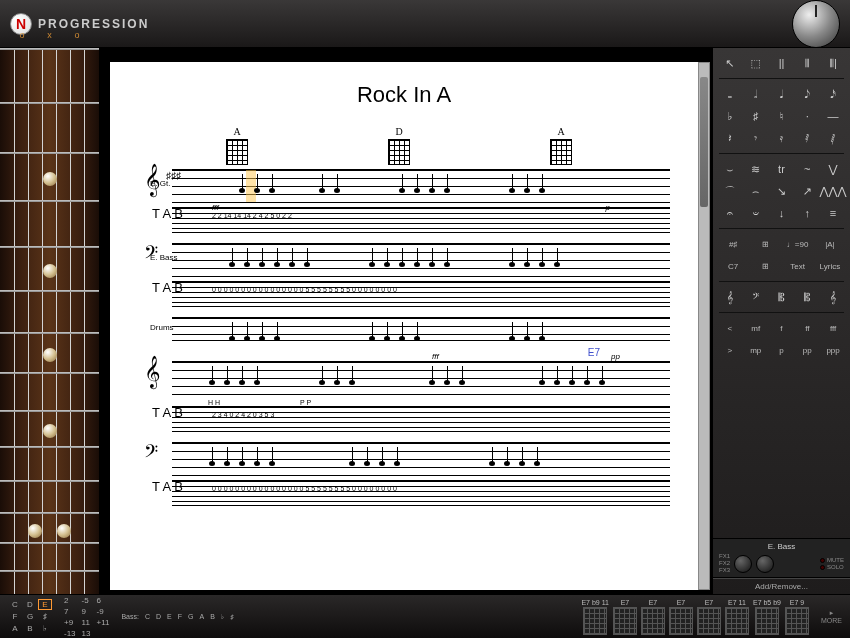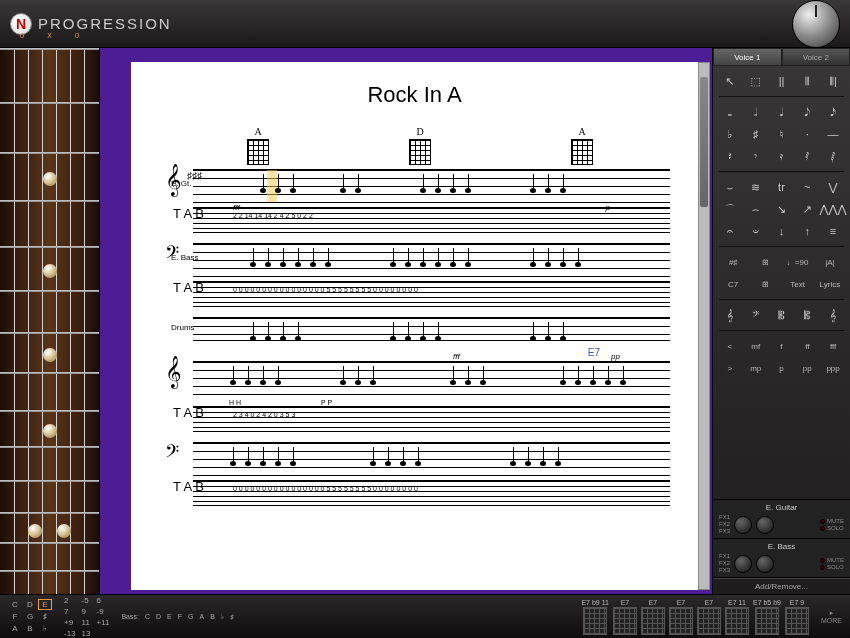--- a/index.html
+++ b/index.html
@@ -2,38 +2,38 @@
 <html><head>
 <meta charset="utf-8">
 <style>
 *{margin:0;padding:0;box-sizing:border-box;font-family:Arial,sans-serif}
 body{width:850px;height:638px;background:#2a2a2a;overflow:hidden;position:relative}
 
 
 .topbar{height:48px;background:linear-gradient(#3a3838,#1a1818);display:flex;align-items:center;padding:0 10px;border-bottom:1px solid #000}
 .logo{display:flex;align-items:center;gap:6px}
 .logo-badge{width:22px;height:22px;border-radius:50%;background:radial-gradient(circle at 30% 30%,#fff,#ddd);border:1px solid #888;display:flex;align-items:center;justify-content:center;color:#c00;font-weight:bold;font-size:14px}
-.logo-text{color:#ccc;font-size:15px;letter-spacing:2px;font-weight:400}
+.logo-text{color:#ccc;font-size:12px;letter-spacing:2px;font-weight:700}
 .transport{position:absolute;left:50%;transform:translateX(-50%);display:flex;flex-direction:column;align-items:center;gap:2px}
 .song-badge{background:#111;border:1px solid #444;border-radius:3px;padding:2px 14px;color:#ccc;font-size:8px}
 .transport-btns{display:flex;gap:2px}
 .tb{width:22px;height:20px;background:linear-gradient(#555,#222);border:1px solid #111;border-radius:2px;color:#ddd;font-size:10px;display:flex;align-items:center;justify-content:center;cursor:pointer}
 .tb.play{color:#e55}
 .knob{margin-left:auto;width:48px;height:48px;border-radius:50%;background:radial-gradient(circle at 35% 30%,#eee,#888,#333);border:1px solid #000;position:relative}
 .knob::after{content:"";position:absolute;top:4px;left:50%;width:2px;height:12px;background:#222;transform:translateX(-50%)}
 
 
 .main{display:flex;height:546px}
 .fretboard{width:100px;background:linear-gradient(90deg,#1a0d07,#3b1f10 20%,#5a3418 50%,#3b1f10 80%,#1a0d07);position:relative;border-right:1px solid #000}
 .fret{position:absolute;left:0;right:0;height:2px;background:linear-gradient(#ccc,#888)}
 .string{position:absolute;top:0;bottom:0;width:1px;background:linear-gradient(90deg,#fff,#aaa)}
 .dot{position:absolute;width:14px;height:14px;border-radius:50%;background:radial-gradient(circle at 35% 30%,#fff,#d4c090,#8a6b3a);left:50%;transform:translateX(-50%)}
 .nut-label{position:absolute;top:-18px;width:100%;display:flex;justify-content:space-around;color:#cc8833;font-size:9px;padding:0 8px}
 
-.score-wrap{flex:1;background:#4c1d95;padding:14px 14px 4px 31px;position:relative;overflow:hidden}
+.score-wrap{flex:1;background:#000000;padding:14px 14px 4px 10px;position:relative;overflow:hidden}
 .score{background:#fff;height:100%;padding:20px 28px;font-family:Georgia,serif;color:#000;overflow:hidden;position:relative}
 .score-title{text-align:center;font-size:22px;margin-bottom:18px}
 .system{margin-bottom:20px}
 .staff-label{font-size:8px;position:absolute;left:12px}
 .chords{display:flex;gap:140px;margin-left:88px;font-size:10px;margin-bottom:4px}
 .chord{display:flex;flex-direction:column;align-items:center;gap:2px}
 .chord-name{font-family:Georgia,serif}
 .chord-grid{width:22px;height:26px;background:repeating-linear-gradient(#000 0 1px,transparent 1px 5px),repeating-linear-gradient(90deg,#000 0 1px,transparent 1px 5px);border:1px solid #000}
 .staff{height:34px;border-top:1px solid #000;border-bottom:1px solid #000;background:repeating-linear-gradient(#000 0 1px,transparent 1px 8px);position:relative;margin-bottom:4px;margin-left:34px}
 .tab-staff{height:26px;border-top:1px solid #000;border-bottom:1px solid #000;background:repeating-linear-gradient(#000 0 1px,transparent 1px 5px);margin-left:34px;margin-bottom:10px;position:relative;font-size:7px}
@@ -322,24 +322,20 @@
           </div>
         </div>
       </div>
     </div>
     <div class="scrollbar">
       <div class="scroll-thumb"></div>
     </div>
   </div>
 
   <div class="palette">
-    <div class="voice-tabs">
-      <div class="vtab active">Voice 1</div>
-      <div class="vtab">Voice 2</div>
-    </div>
     <div class="pal-grid">
       <div class="pal-row" id="pr1">
           <span class="pal-item">↖</span>
           <span class="pal-item">⬚</span>
           <span class="pal-item">||</span>
           <span class="pal-item">⦀</span>
           <span class="pal-item">⦀|</span>
         </div>
         <div class="pal-sep"></div>
       <div class="pal-row" id="pr2">
@@ -416,36 +412,20 @@
         </div>
       <div class="pal-row" id="prd2">
           <span class="pal-item pal-txt">&gt;</span>
           <span class="pal-item pal-txt">mp</span>
           <span class="pal-item pal-txt">p</span>
           <span class="pal-item pal-txt">pp</span>
           <span class="pal-item pal-txt">ppp</span>
         </div>
     </div>
     <div class="mixer" id="mixer">
-        <div class="mix-track">
-          <div class="mix-title">E. Guitar</div>
-  <div class="mix-row">
-    <div class="fx-labels">
-              <span>FX1</span>
-              <span>FX2</span>
-              <span>FX3</span>
-            </div>
-    <div class="mix-knob"></div>
-    <div class="mix-knob"></div>
-    <div class="ms-btns">
-      <div class="ms"><span class="led"></span>MUTE</div>
-      <div class="ms"><span class="led"></span>SOLO</div>
-    </div>
-  </div>
-        </div>
         <div class="mix-track">
           <div class="mix-title">E. Bass</div>
   <div class="mix-row">
     <div class="fx-labels">
               <span>FX1</span>
               <span>FX2</span>
               <span>FX3</span>
             </div>
     <div class="mix-knob"></div>
     <div class="mix-knob"></div>

